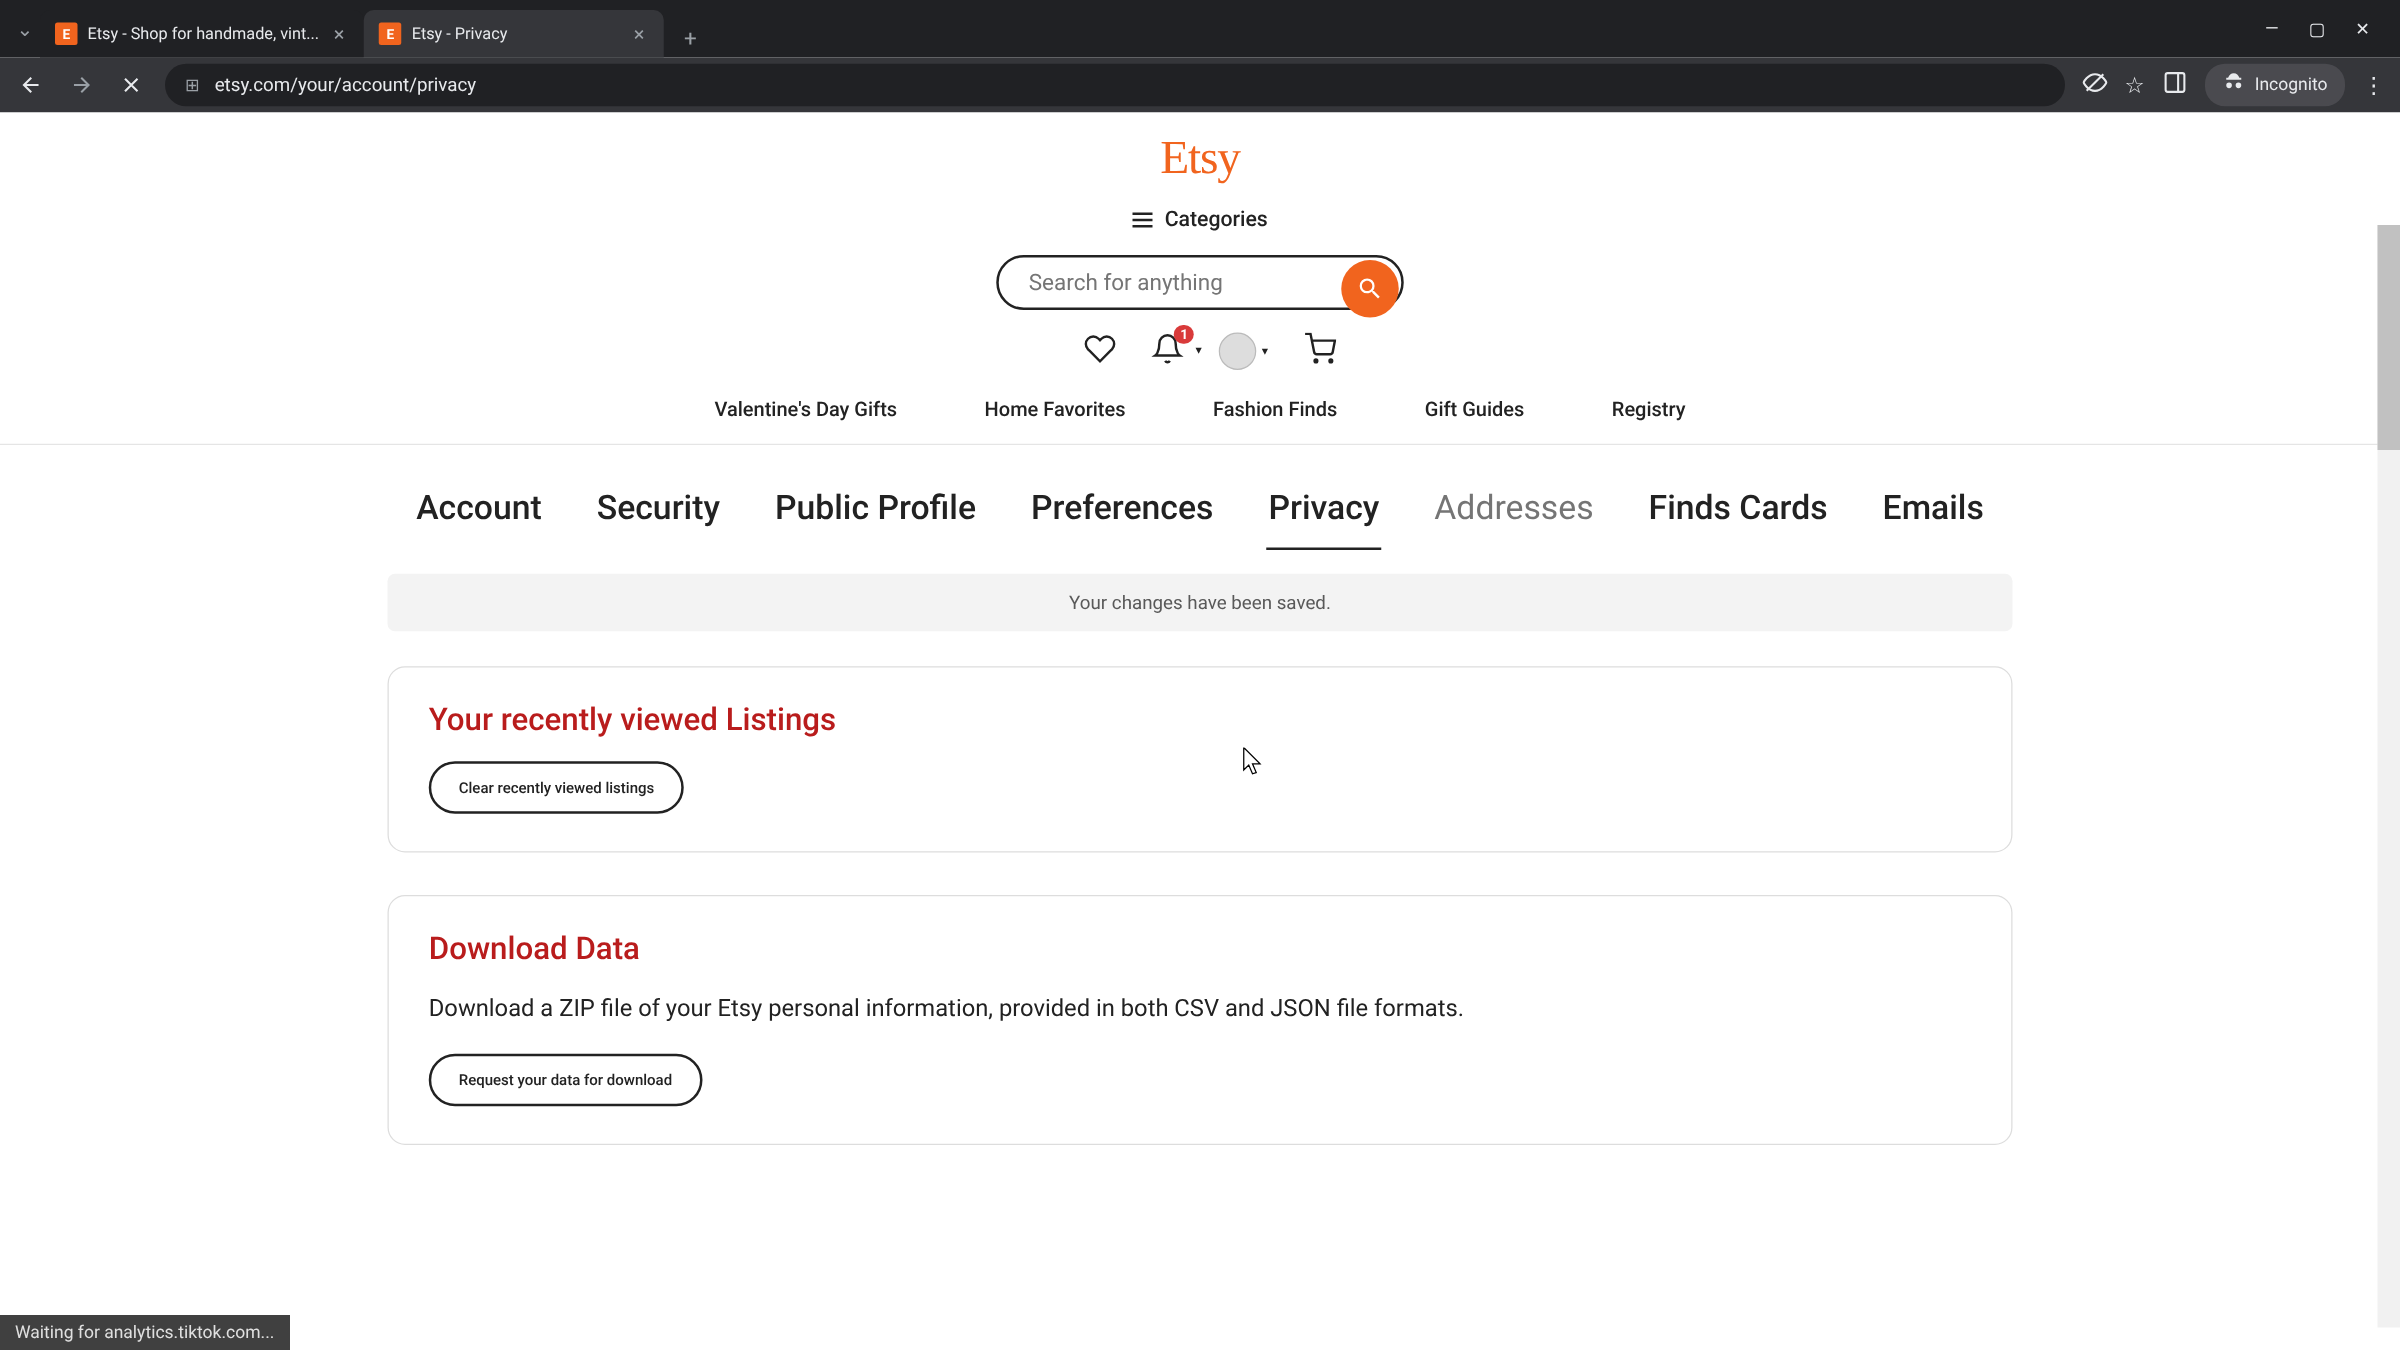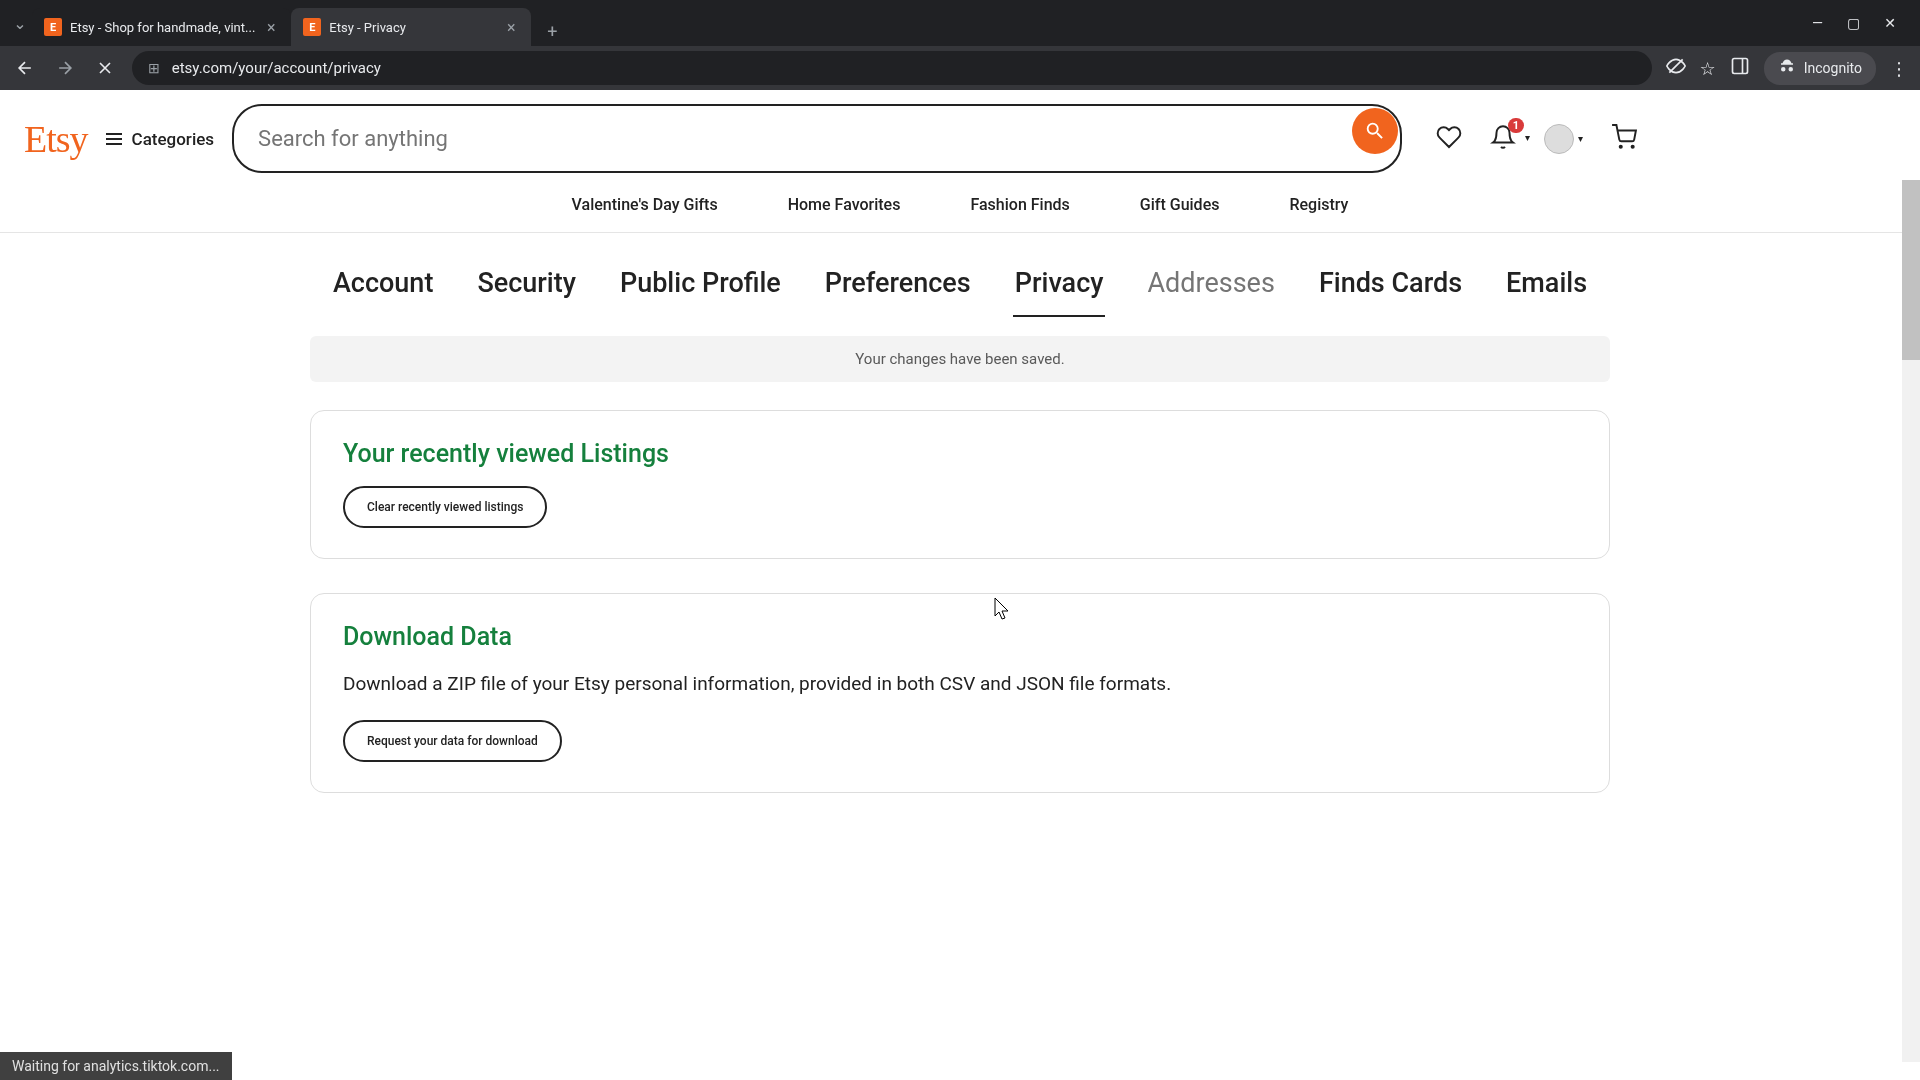--- a/index.html
+++ b/index.html
@@ -24,27 +24,27 @@
 .nav-btn.active { color: #e8eaed; }
 .url-bar { flex: 1; background: #202124; border-radius: 20px; height: 34px; display: flex; align-items: center; padding: 0 16px; gap: 12px; color: #e8eaed; font-size: 15px; }
 .url-icon { color: #9aa0a6; font-size: 14px; }
 .url-text { flex: 1; }
 .toolbar-icon { color: #e8eaed; cursor: pointer; font-size: 18px; }
 .incognito-badge { display: flex; align-items: center; gap: 8px; background: #4a4a4f; border-radius: 16px; padding: 6px 14px; color: #e8eaed; font-size: 14px; }
 .menu-dots { color: #e8eaed; cursor: pointer; font-size: 18px; }
 
 
 .page { background: #fff; height: calc(1080px - 90px); overflow: hidden; position: relative; }
-.site-header { display: flex; align-items: center; padding: 14px 24px 12px 24px; gap: 18px; }
+.site-header { display: flex; align-items: center; padding: 14px 24px 12px 24px; gap: 18px; flex-direction: column; }
 .logo { color: #f1641e; font-size: 38px; font-weight: 500; letter-spacing: -1px; font-family: Georgia, serif; }
 .categories-btn { display: flex; align-items: center; gap: 10px; font-size: 17px; color: #222; cursor: pointer; font-weight: 500; }
 .hamburger { display: flex; flex-direction: column; gap: 3px; }
 .hamburger span { width: 16px; height: 2px; background: #222; }
 .search-wrap { flex: 1; position: relative; max-width: 1170px; }
-.search-input { width: 100%; height: 69px; border: 2px solid #222; border-radius: 30px; padding: 0 70px 0 24px; font-size: 22px; outline: none; }
+.search-input { width: 100%; height: 44px; border: 2px solid #222; border-radius: 30px; padding: 0 70px 0 24px; font-size: 18px; outline: none; }
 .search-input::placeholder { color: #757575; }
 .search-btn { position: absolute; right: 4px; top: 4px; width: 46px; height: 46px; background: #f1641e; border-radius: 50%; display: flex; align-items: center; justify-content: center; cursor: pointer; }
 .search-btn svg { fill: #fff; width: 22px; height: 22px; }
 .header-icons { display: flex; align-items: center; gap: 28px; margin-left: 16px; }
 .header-icon { position: relative; cursor: pointer; color: #222; }
 .header-icon svg { width: 26px; height: 26px; fill: none; stroke: #222; stroke-width: 1.8; }
 .notif-badge { position: absolute; top: -6px; right: -8px; background: #d93a3a; color: #fff; font-size: 11px; border-radius: 10px; padding: 1px 5px; font-weight: bold; }
 .avatar-wrap { display: flex; align-items: center; gap: 4px; cursor: pointer; }
 .avatar { width: 30px; height: 30px; border-radius: 50%; background: #ddd; border: 1px solid #bbb; }
 .caret { font-size: 10px; color: #222; }
@@ -54,21 +54,21 @@
 
 .content-wrap { max-width: 1340px; margin: 0 auto; padding: 28px 20px 0 20px; }
 .account-tabs { display: flex; justify-content: center; gap: 40px; border-bottom: 1px solid transparent; margin-bottom: 18px; }
 .account-tab { font-size: 27px; font-weight: 500; color: #222; padding: 6px 2px 16px 2px; cursor: pointer; position: relative; text-align: right; }
 .account-tab.active { border-bottom: 2px solid #222; }
 .account-tab.muted { color: #757575; font-weight: 400; }
 
 .notice-bar { background: #f3f3f3; text-align: center; padding: 14px; color: #595959; font-size: 15px; border-radius: 6px; margin-bottom: 28px; }
 
 .card { border: 1px solid #ddd; border-radius: 14px; padding: 28px 32px 30px 32px; margin-bottom: 34px; }
-.card-title { font-size: 25px; font-weight: 500; color: #15803d; margin-bottom: 18px; }
+.card-title { font-size: 25px; font-weight: 500; color: #b91c1c; margin-bottom: 18px; }
 .card-desc { font-size: 19px; color: #222; line-height: 1.55; margin-bottom: 22px; }
 .card-btn { display: inline-block; border: 2px solid #222; border-radius: 26px; padding: 12px 22px; font-size: 12px; font-weight: 500; color: #222; background: #fff; cursor: pointer; }
 
 .status-bar { position: absolute; bottom: 0; left: 0; background: #404040; color: #e0e0e0; font-size: 14px; padding: 6px 12px; }
 
 .cursor { position: absolute; left: 994px; top: 598px; pointer-events: none; z-index: 1000; }
 .cursor svg { width: 18px; height: 24px; }
 
 .scrollbar-v { position: absolute; right: 0; top: 90px; width: 18px; bottom: 18px; background: #f1f1f1; }
 .scrollbar-v-thumb { position: absolute; top: 0; width: 100%; height: 180px; background: #c1c1c1; }

